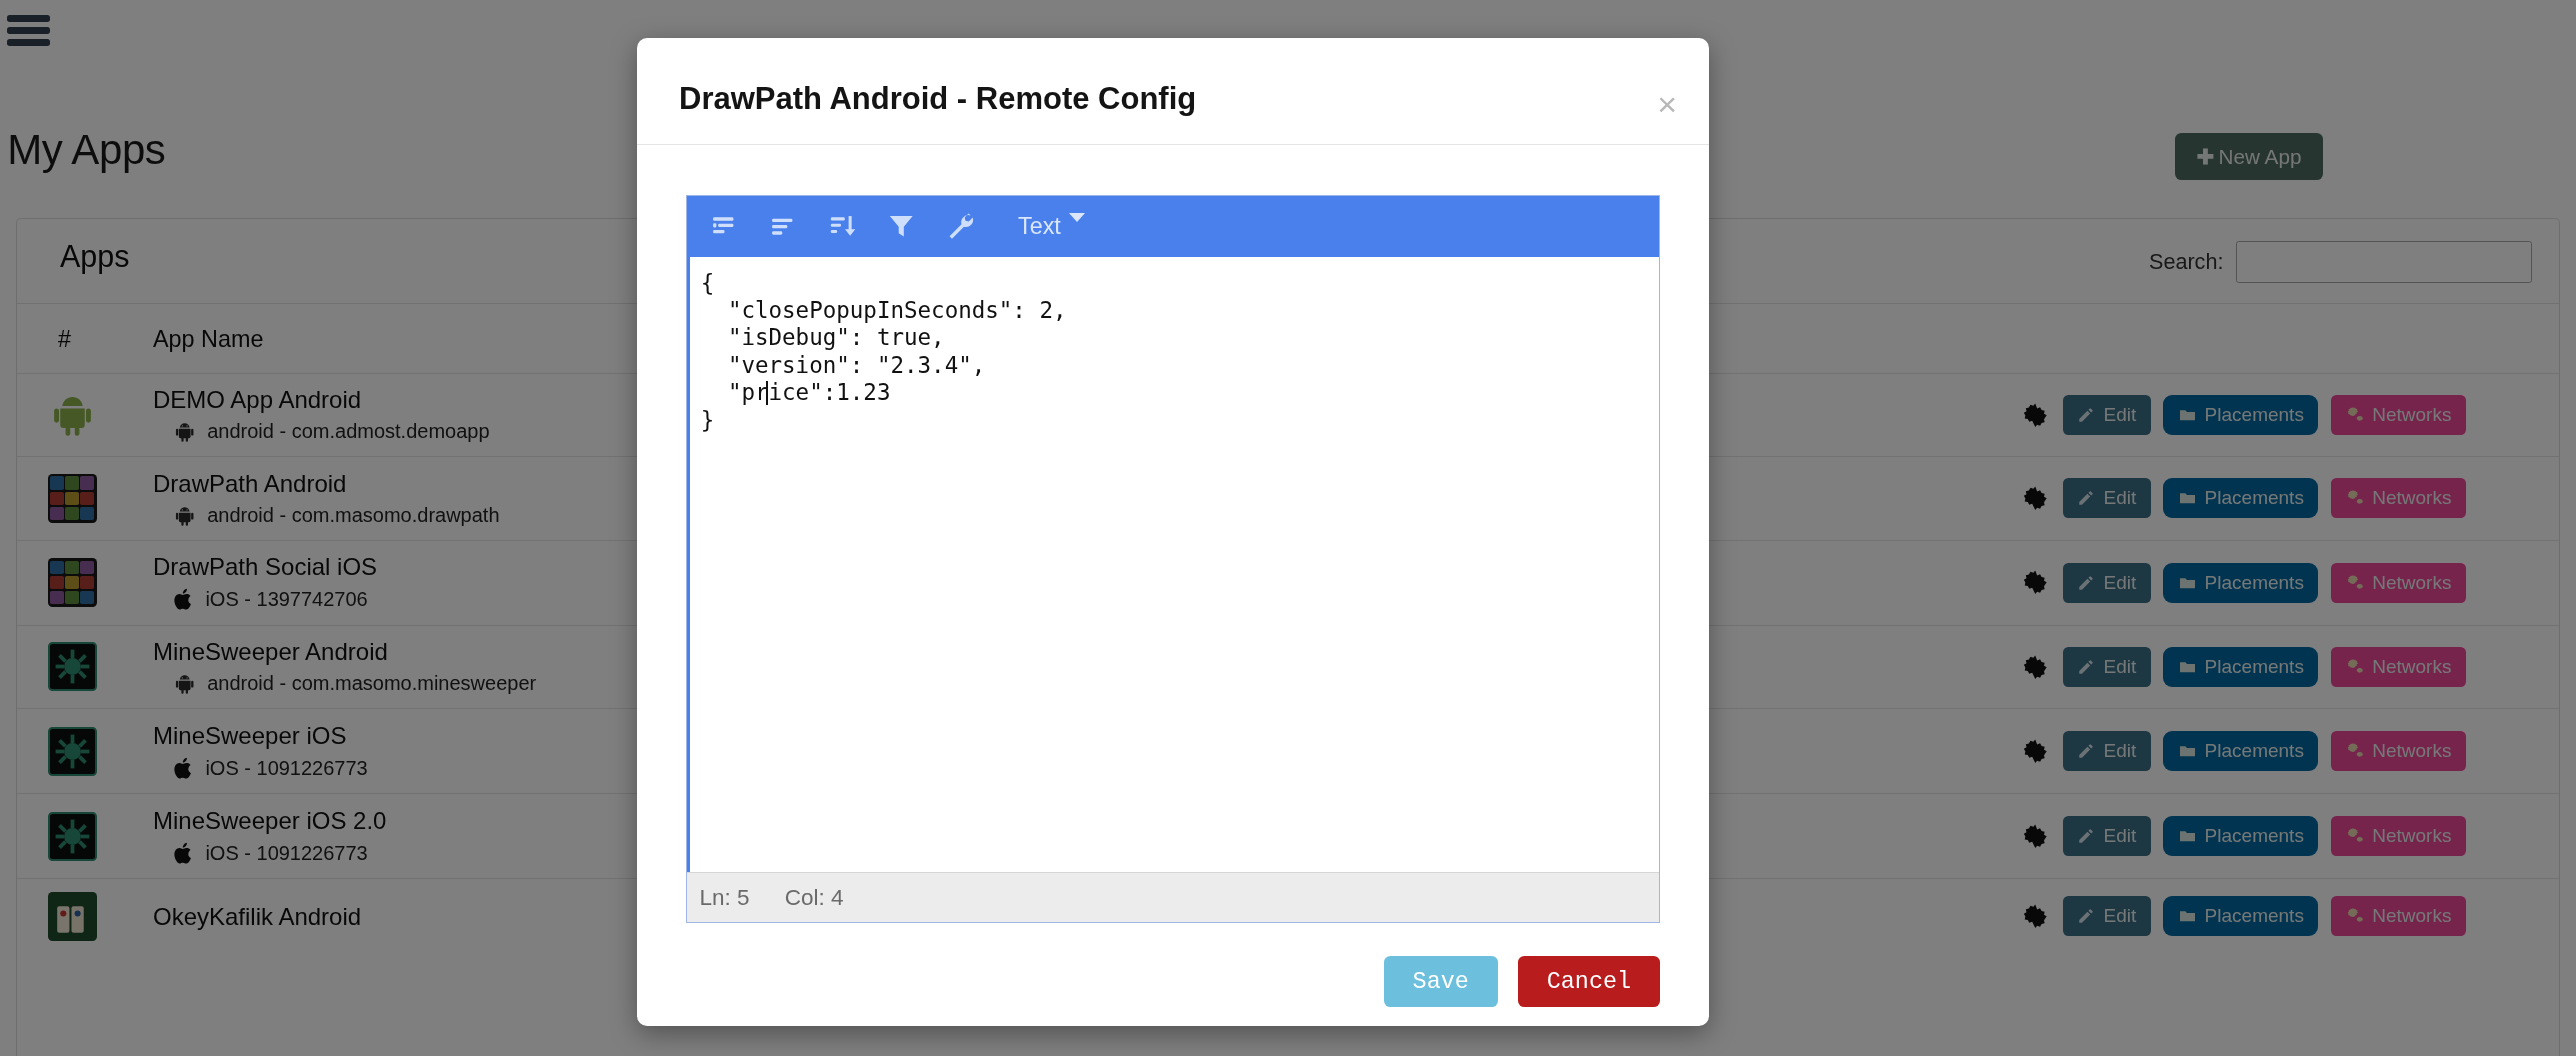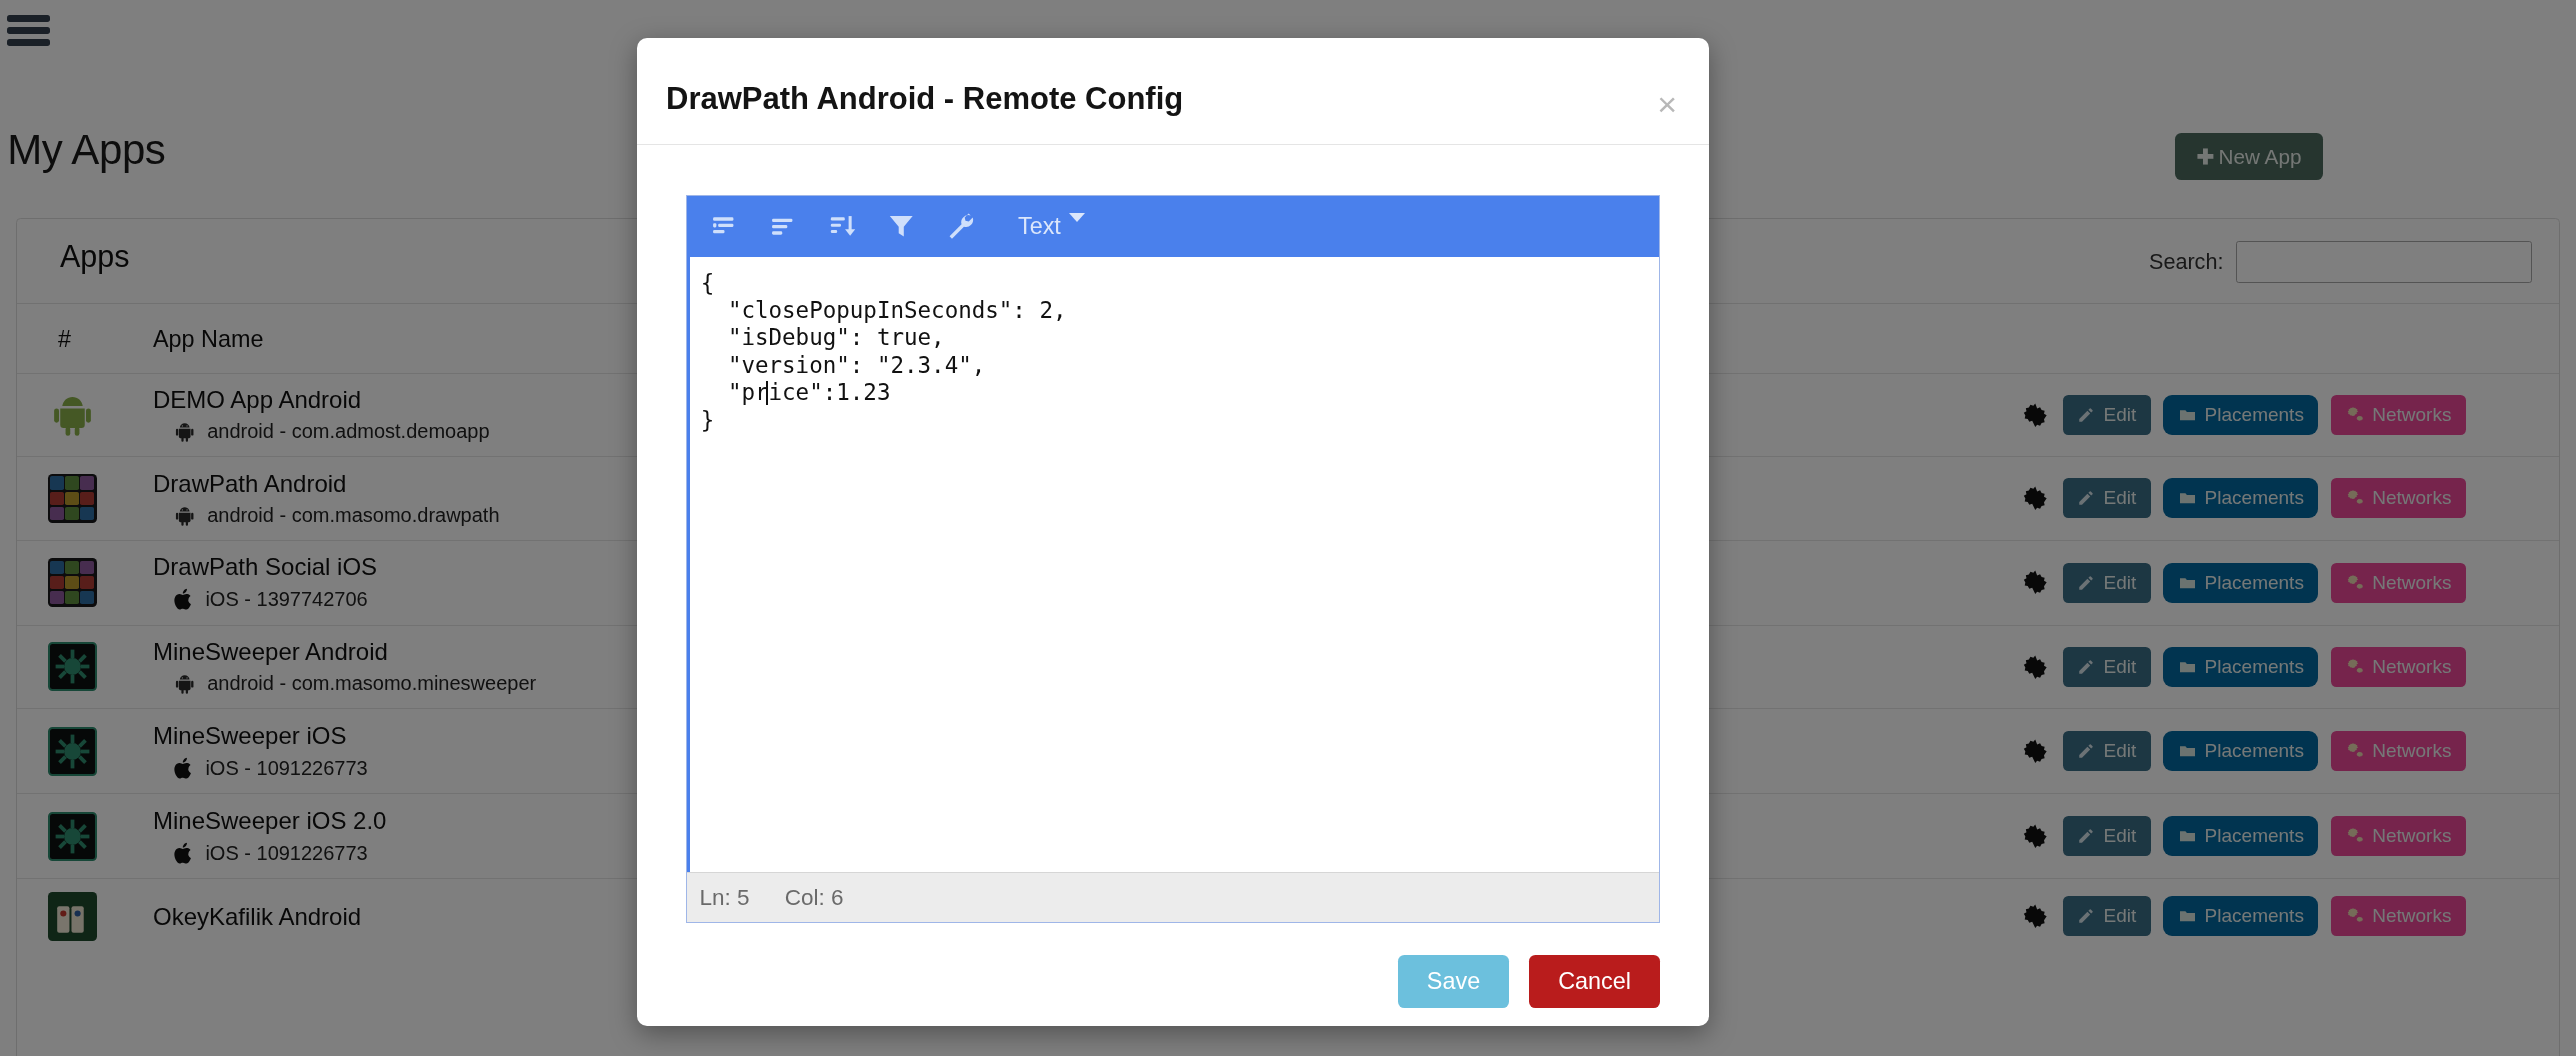--- a/index.html
+++ b/index.html
@@ -118,21 +118,21 @@
     width: 1072px; height: 988px;
     background: #ffffff; border-radius: 10px;
     box-shadow: 0 7.2px 27px rgba(0,0,0,0.35);
     display: flex; flex-direction: column;
   }
   #modal-header {
     position: relative; height: 107px;
     border-bottom: 0.9px solid #e5e5e5; flex: 0 0 auto;
   }
   #modal-title {
-    position: absolute; left: 29px; top: 43px;
+    position: absolute; left: 42px; top: 43px;
     font-size: 31px; font-weight: bold; color: #141414;
   }
   #modal-close {
     position: absolute; right: 32px; top: 49px;
     font-size: 34px; line-height: 1; color: #b8b8b8;
     background: none; border: none; cursor: pointer;
     font-family: "Liberation Sans", sans-serif;
   }
 
   #modal-body { flex: 1 1 auto; position: relative; padding: 50px 49px 0 49px; }
@@ -185,21 +185,21 @@
   }
 
   #modal-footer {
     flex: 0 0 auto; height: 117px;
     display: flex; align-items: center; justify-content: flex-end;
     gap: 20px; padding-right: 49px;
   }
   .mbtn {
     border: none; border-radius: 6.3px;
     color: #ffffff; font-size: 23.4px; padding: 12.6px 29px;
-    font-family: Liberation Sans, sans-serif; cursor: pointer;
+    font-family: Liberation Mono, monospace; cursor: pointer;
   }
   .mbtn.save { background: #6cc0dd; }
   .mbtn.cancel { background: #b91c1c; }
 </style>
 </head>
 <body>
 
 <div id="page-root">
 
   <div id="hamburger">
@@ -655,21 +655,21 @@
           <span class="caret"></span>
         </div>
       </div>
 
       <div id="editor-text">
         <div id="code"><div>{</div><div>  "closePopupInSeconds": 2,</div><div>  "isDebug": true,</div><div>  "version": "2.3.4",</div><div id="caret-line">  "price":1.23</div><div>}</div></div>
       </div>
 
       <div id="editor-status">
         <span>Ln: 5</span>
-        <span>Col: 6</span>
+        <span>Col: 4</span>
       </div>
     </div>
   </div>
 
   <div id="modal-footer">
     <button class="mbtn save">Save</button>
     <button class="mbtn cancel">Cancel</button>
   </div>
 </div>
 

